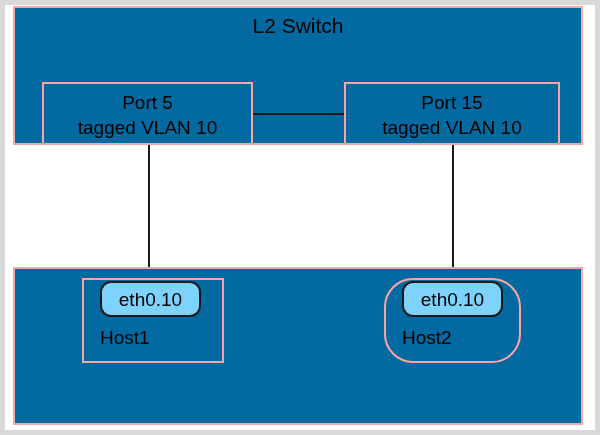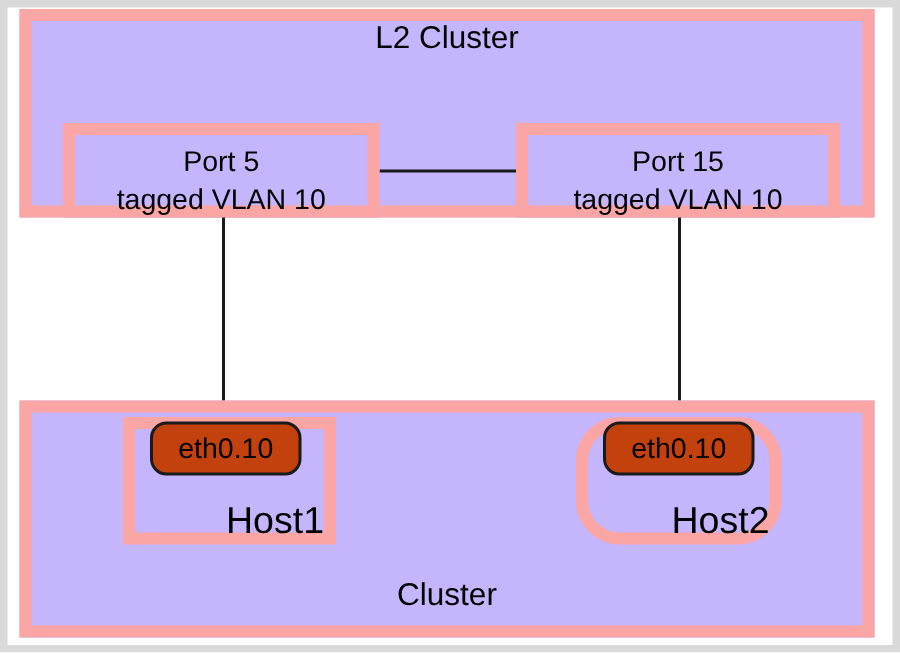--- a/index.html
+++ b/index.html
@@ -25,27 +25,27 @@
     width: 600px;
     height: 435px;
     box-sizing: border-box;
     border: 5px solid #d9d9d9;
     pointer-events: none;
   }
 
   .box {
     position: absolute;
     box-sizing: border-box;
-    background: #c4b5fd;
-    border: 8px solid #fca5a5;
+    background: #0369a1;
+    border: 2px solid #fca5a5;
   }
   .rbox {
     position: absolute;
     box-sizing: border-box;
-    background: #c2410c;
+    background: #7dd3fc;
     border: 2px solid #1a1a1a;
     border-radius: 11px;
   }
   .line-v {
     position: absolute;
     background: #1a1a1a;
     width: 2px;
   }
   .line-h {
     position: absolute;
@@ -67,24 +67,24 @@
     left: 0;
     right: 0;
     text-align: center;
     font-size: 19px;
     line-height: 25px;
     color: #000000;
     white-space: nowrap;
   }
   .host-lbl {
     position: absolute;
-    left: 4px;
+    left: 16px;
     right: 0;
-    text-align: right;
-    font-size: 25px;
+    text-align: left;
+    font-size: 19px;
     color: #000000;
     white-space: nowrap;
   }
   .nic-lbl {
     position: absolute;
     left: 0;
     right: 0;
     top: 6px;
     text-align: center;
     font-size: 19px;
@@ -95,21 +95,21 @@
     font-size: 21px;
   }
 </style>
 </head>
 <body>
 
 <div id="canvas">
 
   <div class="box" style="left:13px; top:6px; width:570px; height:139px;"></div>
 
-  <div class="label title-lbl" style="left:13px; top:15px; width:570px;">L2 Cluster</div>
+  <div class="label title-lbl" style="left:13px; top:15px; width:570px;">L2 Switch</div>
 
   <div class="line-h" style="left:251px; top:113px; width:95px;"></div>
 
   <div class="box" style="left:42px; top:82px; width:211px; height:63px;">
     <div class="port-lbl" style="top:6px;">Port 5</div>
     <div class="port-lbl" style="top:31px;">tagged VLAN 10</div>
   </div>
 
   <div class="box" style="left:344px; top:82px; width:216px; height:63px;">
     <div class="port-lbl" style="top:6px;">Port 15</div>
@@ -128,16 +128,15 @@
     <div class="nic-lbl">eth0.10</div>
   </div>
 
   <div class="box" style="left:384px; top:278px; width:137px; height:85px;border-radius:29px;">
     <div class="host-lbl" style="top:47px;">Host2</div>
   </div>
   <div class="rbox" style="left:402px; top:281px; width:101px; height:36px;">
     <div class="nic-lbl">eth0.10</div>
   </div>
 
-  <div class="label cluster-lbl" style="left:13px; top:386px; width:570px;">Cluster</div>
 
   <div id="page-frame"></div>
 </div>
 
 </body></html>

